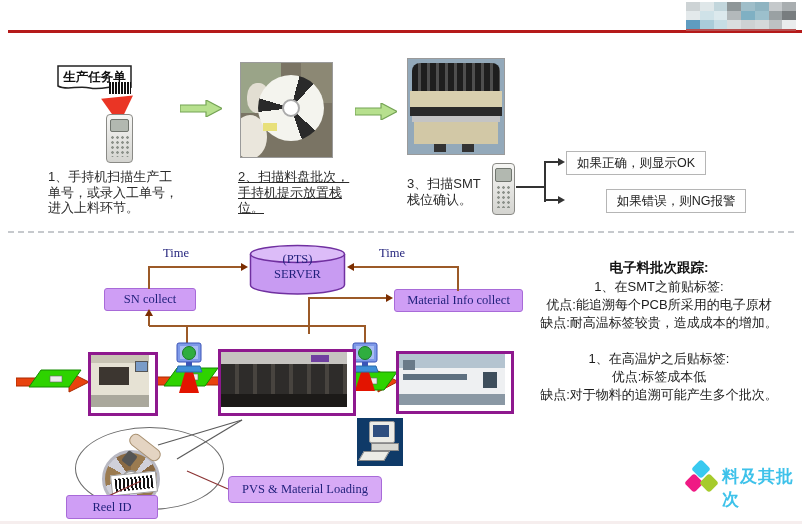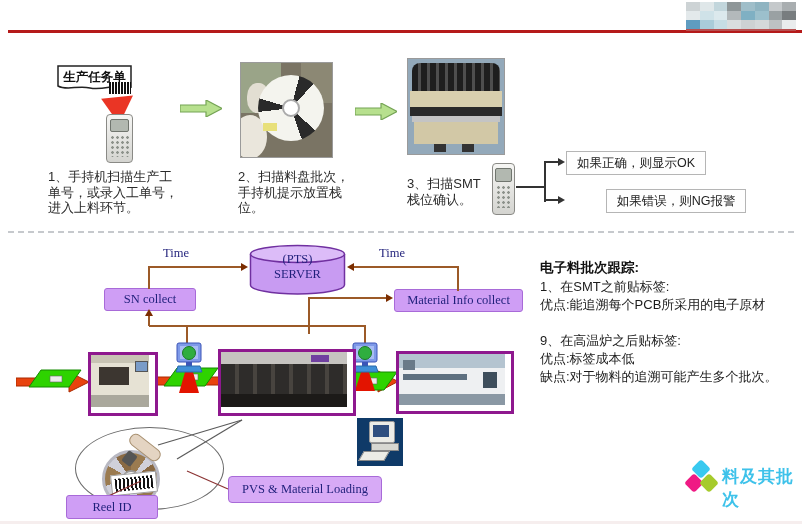--- a/index.html
+++ b/index.html
@@ -20,21 +20,21 @@
   .beam1{left:101px;top:96px;width:34px;height:20px;transform:rotate(-6deg);}
   .pda{border:1px solid #8a8a86;border-radius:4px;background:linear-gradient(#f6f6f4,#d4d4d0);}
   .pda1{left:106px;top:114px;width:25px;height:47px;}
   .pda3{left:492px;top:163px;width:21px;height:50px;}
   .pda .scr{margin:4px auto 0;width:68%;height:24%;background:#b2b8b0;border:1px solid #70756e;border-radius:2px;}
   .pda .keys{margin:3px auto 0;width:74%;height:46%;
              background-image:radial-gradient(circle,#8d928b 1.2px,transparent 1.5px);
              background-size:5px 5px;}
   .step-text{font-size:13px;line-height:15.5px;color:#2a2a2a;white-space:pre-line;}
   .t1{left:48px;top:169px;width:130px;}
-  .t2{left:238px;top:169px;width:132px;}
+  .t2{left:238px;top:169px;width:132px;text-decoration:underline;}
   .t3{left:407px;top:176px;width:92px;}
 
   .photo{border:1px solid #9a9a9a;}
   .photo2{left:240px;top:62px;width:91px;height:94px;background:#7a7464;overflow:hidden;}
   .photo3{left:407px;top:58px;width:96px;height:95px;background:#93a9ba;overflow:hidden;}
 
   .resbox{width:138px;height:22px;border:1px solid #b5b5b5;background:#fefefe;
           font-size:12.5px;color:#222;display:flex;align-items:center;justify-content:center;}
   .res1{left:566px;top:151px;} .res2{left:566px;top:189px;margin-left:40px;}
   .bk{background:#333;}
@@ -76,21 +76,21 @@
   .gunhead{left:124px;top:452px;width:11px;height:13px;background:#555;border-radius:2px;transform:rotate(38deg);}
   .bcode2{left:111px;top:473px;width:44px;height:19px;background:#fff;border:1px solid #999;transform:rotate(-6deg);
           display:flex;align-items:center;justify-content:center;}
   .bcode2 i{display:block;width:38px;height:13px;background:repeating-linear-gradient(90deg,#111 0 2px,#fff 2px 4px);}
   .reelid{left:66px;top:495px;width:90px;height:22px;}
   .pvs{left:228px;top:476px;width:152px;height:25px;border-radius:4px;background:#d7aaf6;}
   .pcicon{left:357px;top:418px;width:46px;height:48px;background:#0f3a68;}
   .overlay{left:0;top:0;width:802px;height:528px;pointer-events:none;}
 
   
-  .notes{left:540px;top:258px;width:262px;}
+  .notes{left:528px;top:258px;width:262px;text-align:center;}
   .notes-title{font-size:13.5px;font-weight:bold;color:#111;line-height:20px;}
   .note-line{font-size:13px;color:#1c1c1c;line-height:18px;min-height:18px;}
 
   
   .dmd{width:14px;height:14px;border-radius:3px;transform:rotate(45deg);}
   .d1{left:694px;top:462px;background:#38c9ef;}
   .d2{left:687px;top:476px;background:#ef1a84;}
   .d3{left:702px;top:476px;background:#a6cb2c;}
   .brand{left:722px;top:465px;font-size:17px;font-weight:bold;color:#3ec2ea;letter-spacing:1px;}
   .bottom-strip{left:0;top:521px;width:802px;height:3px;background:#f6eeee;}
@@ -305,22 +305,23 @@
     <div class="abs" style="left:16px;top:7px;width:16px;height:12px;background:#2f4f7f;"></div>
     <div class="abs" style="left:14px;top:25px;width:26px;height:6px;background:#d8d8d2;border:1px solid #888;"></div>
     <div class="abs" style="left:4px;top:33px;width:24px;height:8px;background:#ecece6;border:1px solid #888;transform:skewX(-30deg);"></div>
   </div>
 
   <div class="abs notes">
     <div class="notes-title">电子料批次跟踪:</div>
     <div>
         <div class="note-line">1、在SMT之前贴标签:</div>
         <div class="note-line">优点:能追溯每个PCB所采用的电子原材</div>
+        <div class="note-line">缺点:耐高温标签较贵，造成成本的增加。</div>
         <div class="note-line"></div>
-        <div class="note-line">9、在高温炉之后贴标签:</div>
+        <div class="note-line">1、在高温炉之后贴标签:</div>
         <div class="note-line">优点:标签成本低</div>
         <div class="note-line">缺点:对于物料的追溯可能产生多个批次。</div>
       </div>
   </div>
 
   <div class="abs dmd d1"></div>
   <div class="abs dmd d2"></div>
   <div class="abs dmd d3"></div>
   <div class="abs brand">料及其批次</div>
   <div class="abs bottom-strip"></div>

